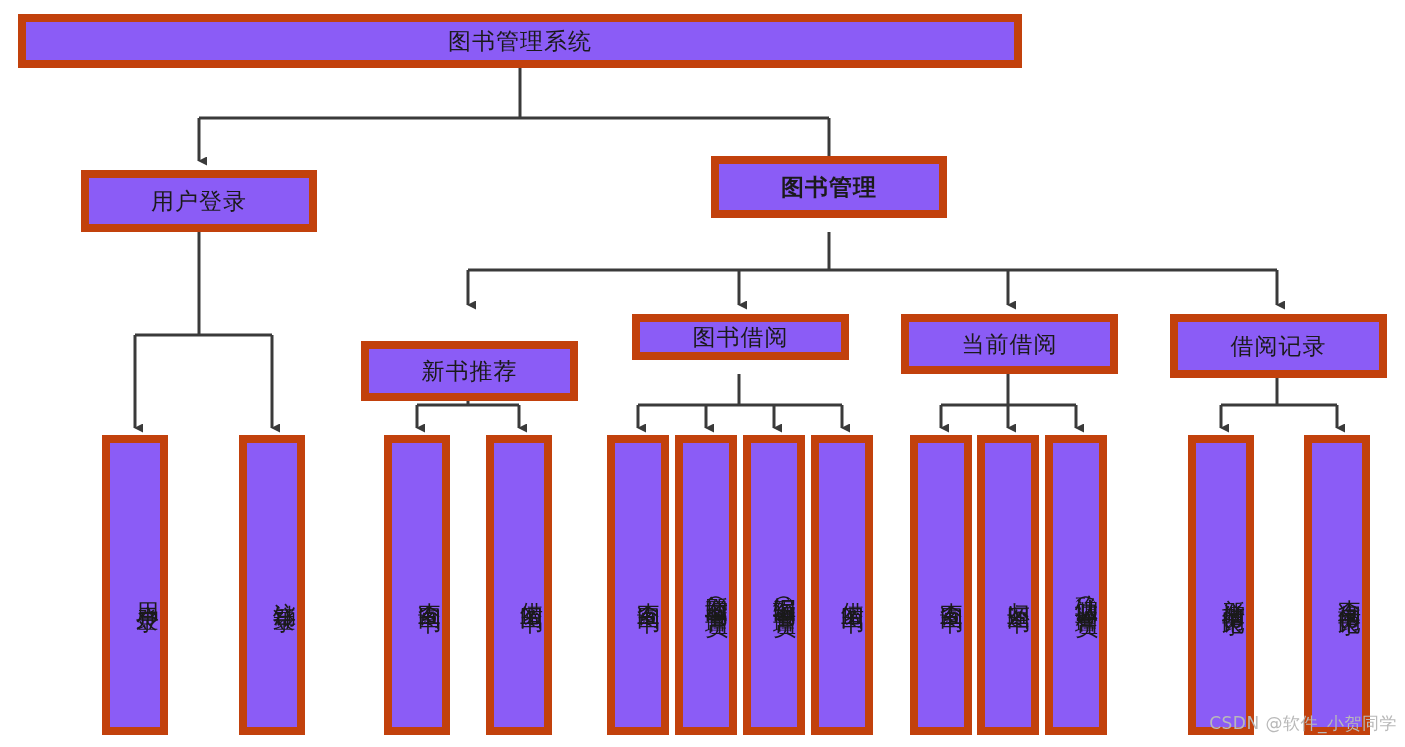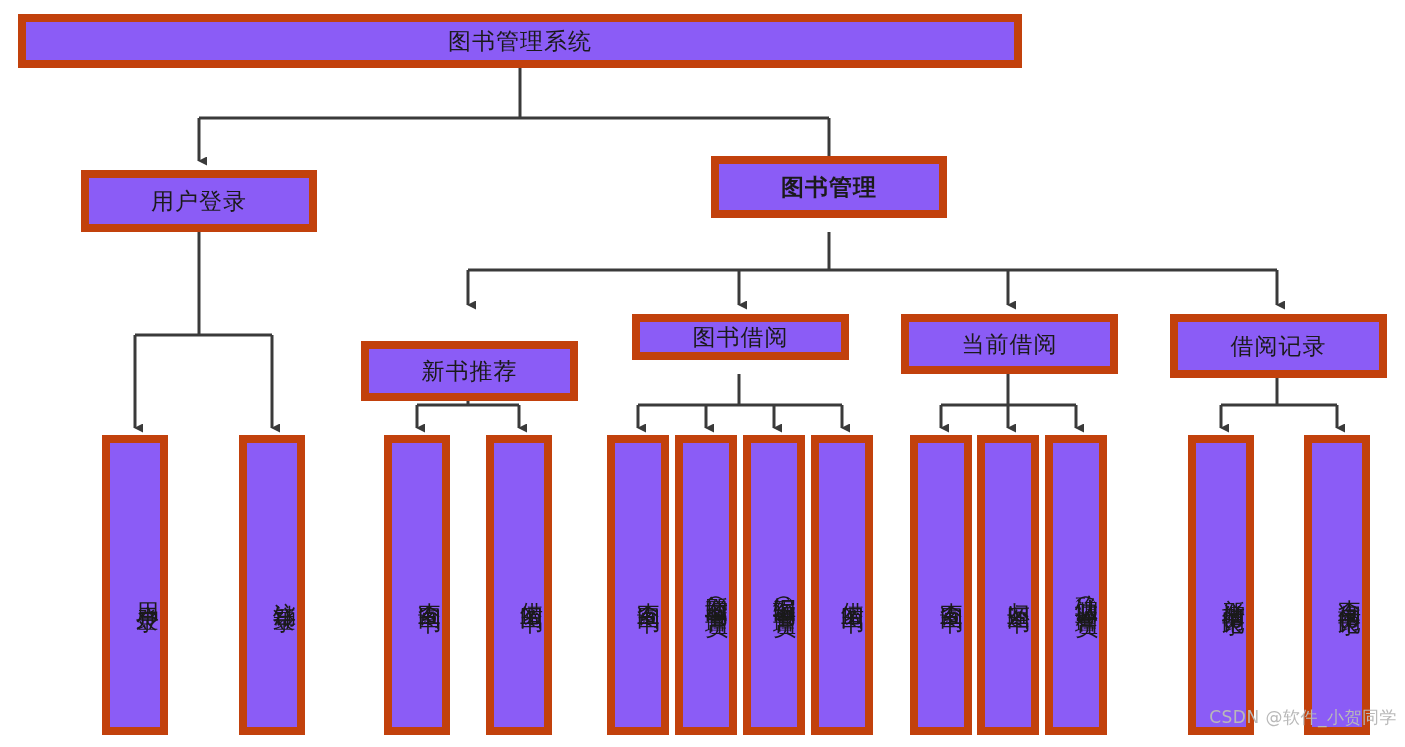--- a/index.html
+++ b/index.html
@@ -54,21 +54,21 @@
     text-orientation: upright;
     line-height: 1.05;
     white-space: nowrap;
   }
   .node-box.horizontal .node-label {
     white-space: nowrap;
   }
   .watermark {
     position: absolute;
     right: 8px;
-    bottom: 18px;
+    bottom: 12px;
     font-size: 17px;
     color: #b9b9b9;
     white-space: nowrap;
     letter-spacing: 0.5px;
   }
 </style>
 </head>
 <body>
 
 <div id="diagram-root">

